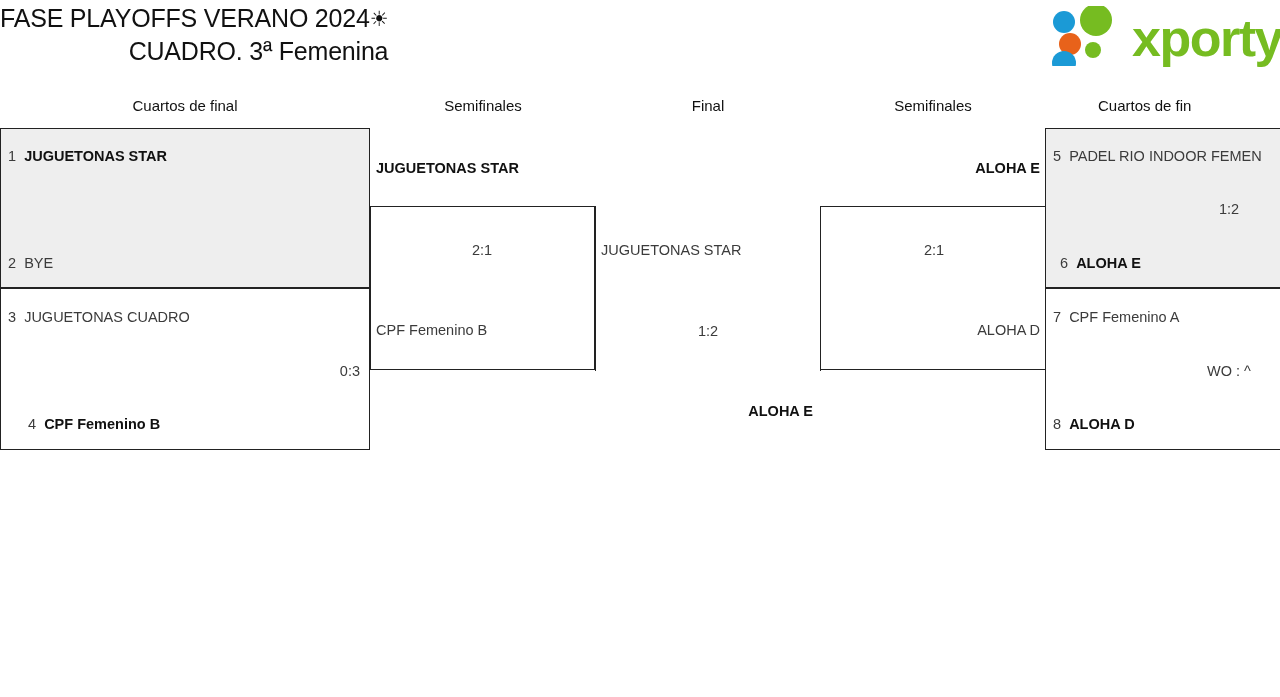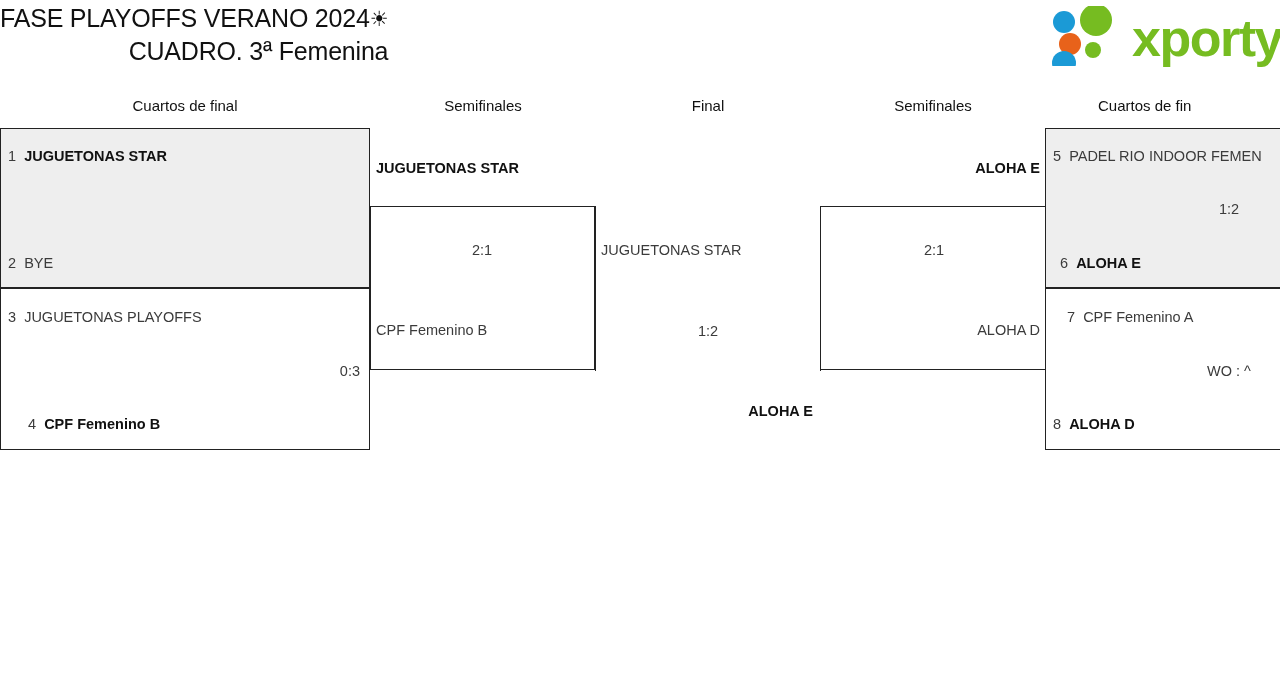--- a/index.html
+++ b/index.html
@@ -98,21 +98,21 @@
   <div class="slot win" style="left:8px; top:147px;">
     <span class="seed">1&nbsp;&nbsp;</span><span>JUGUETONAS STAR</span>
   </div>
   <div class="slot" style="left:8px; top:254px;">
     <span class="seed">2&nbsp;&nbsp;</span><span>BYE</span>
   </div>
   <div class="score" style="left:0px; top:200px; width:360px; text-align:center;"></div>
 
   <div class="box plain" style="left:0px; top:288px; width:370px; height:162px;"></div>
   <div class="slot" style="left:8px; top:308px;">
-    <span class="seed">3&nbsp;&nbsp;</span><span>JUGUETONAS PLAYOFFS</span>
+    <span class="seed">3&nbsp;&nbsp;</span><span>JUGUETONAS CUADRO</span>
   </div>
   <div class="slot win" style="left:8px; top:415px;margin-left:20px;">
     <span class="seed">4&nbsp;&nbsp;</span><span>CPF Femenino B</span>
   </div>
   <div class="score" style="left:0px; top:362px; width:360px; text-align:right;">0:3</div>
 
   <div class="box plain" style="left:370px; top:206px; width:225px; height:164px;"></div>
   <div class="slot win" style="left:376px; top:159px;">
     <span>JUGUETONAS STAR</span>
   </div>
@@ -143,21 +143,21 @@
   <div class="box shaded" style="left:1045px; top:128px; width:250px; height:160px;"></div>
   <div class="slot" style="left:1053px; top:147px;">
     <span class="seed">5&nbsp;&nbsp;</span><span>PADEL RIO INDOOR FEMEN</span>
   </div>
   <div class="slot win" style="left:1053px; top:254px;margin-left:7px;">
     <span class="seed">6&nbsp;&nbsp;</span><span>ALOHA E</span>
   </div>
   <div class="score" style="left:1046px; top:200px; width:366px; text-align:center;">1:2</div>
 
   <div class="box plain" style="left:1045px; top:288px; width:250px; height:162px;"></div>
-  <div class="slot" style="left:1053px; top:308px;margin-left:14px;">
+  <div class="slot" style="left:1053px; top:308px;">
     <span class="seed">7&nbsp;&nbsp;</span><span>CPF Femenino A</span>
   </div>
   <div class="slot win" style="left:1053px; top:415px;">
     <span class="seed">8&nbsp;&nbsp;</span><span>ALOHA D</span>
   </div>
   <div class="score" style="left:1046px; top:362px; width:366px; text-align:center;">WO : ^</div>
 
 </div>
 
 </body></html>

